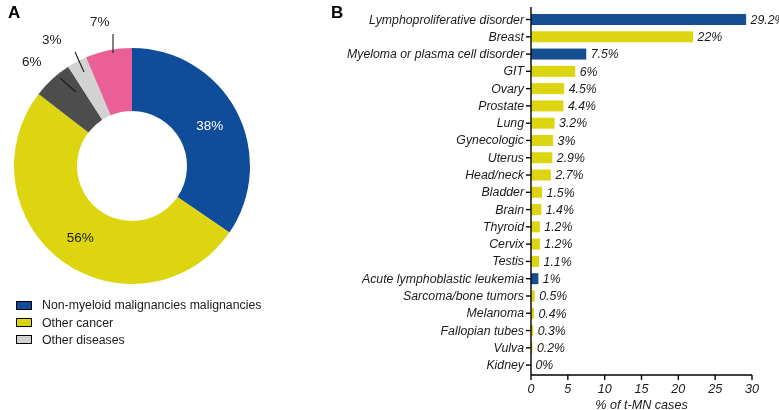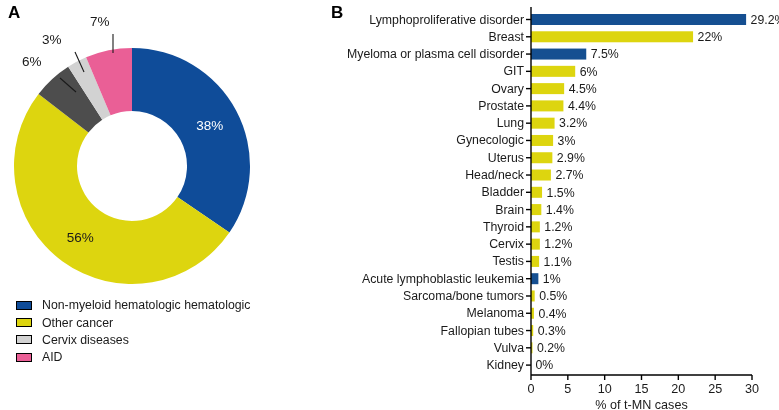--- a/index.html
+++ b/index.html
@@ -30,21 +30,21 @@
   .legend-row{
     display:flex;align-items:center;height:17.2px;
   }
   .legend-swatch{
     width:16px;height:9px;border:1.3px solid #000;box-sizing:border-box;
     margin-right:10px;flex:0 0 auto;
   }
   .legend-text{font-size:12.3px;color:#1a1a1a;white-space:nowrap;line-height:1;}
 
   
-  #barchart{position:absolute;left:330px;top:0px;width:449px;height:410px;}
+  #barchart{position:absolute;left:330px;top:0px;width:449px;height:410px;font-style:italic;}
   #bar-svg{position:absolute;left:0;top:0;}
   .cat-label{font-size:12.3px;fill:#1a1a1a;text-anchor:end;}
   .val-label{font-size:12.3px;fill:#1a1a1a;text-anchor:start;}
   .tick-label{font-size:12.6px;fill:#1a1a1a;text-anchor:middle;}
   .axis-title{font-size:12.6px;fill:#1a1a1a;text-anchor:middle;}
   .axis-line{stroke:#000;stroke-width:1.4px;}
   .tick-mark{stroke:#000;stroke-width:1.4px;}
 </style>
 </head>
 <body>
@@ -67,33 +67,29 @@
       <text x="42" y="44" text-anchor="start" class="slice-label">3%</text>
       <line x1="75" y1="52" x2="84" y2="72" class="leader"></line>
       <text x="90" y="26" text-anchor="start" class="slice-label">7%</text>
       <line x1="113" y1="34" x2="113" y2="53" class="leader"></line>
     </svg>
 </div>
 
 <div id="legend">
     <div class="legend-row">
       <span class="legend-swatch" style="background: rgb(15, 76, 153);"></span>
-      <span class="legend-text">Non-myeloid hematologic hematologic</span>
+      <span class="legend-text">Non-myeloid malignancies malignancies</span>
     </div>
     <div class="legend-row">
       <span class="legend-swatch" style="background: rgb(221, 213, 15);"></span>
       <span class="legend-text">Other cancer</span>
     </div>
     <div class="legend-row">
       <span class="legend-swatch" style="background: rgb(210, 210, 210);"></span>
-      <span class="legend-text">Cervix diseases</span>
-    </div>
-    <div class="legend-row">
-      <span class="legend-swatch" style="background: rgb(234, 95, 150);"></span>
-      <span class="legend-text">AID</span>
+      <span class="legend-text">Other diseases</span>
     </div>
   </div>
 
 <div id="barchart">
   <svg id="bar-svg" width="449" height="410" viewBox="0 0 449 410">
       <rect x="201" y="14" width="215.10666666666665" height="11" fill="#154f91"></rect>
       <text x="194" y="23.5" class="cat-label">Lymphoproliferative disorder</text>
       <line x1="196" y1="19.5" x2="201" y2="19.5" class="tick-mark"></line>
       <text x="420.6066666666667" y="23.8" class="val-label">29.2%</text>
       <rect x="201" y="31.28" width="162.06666666666666" height="11" fill="#ddd50f"></rect>

